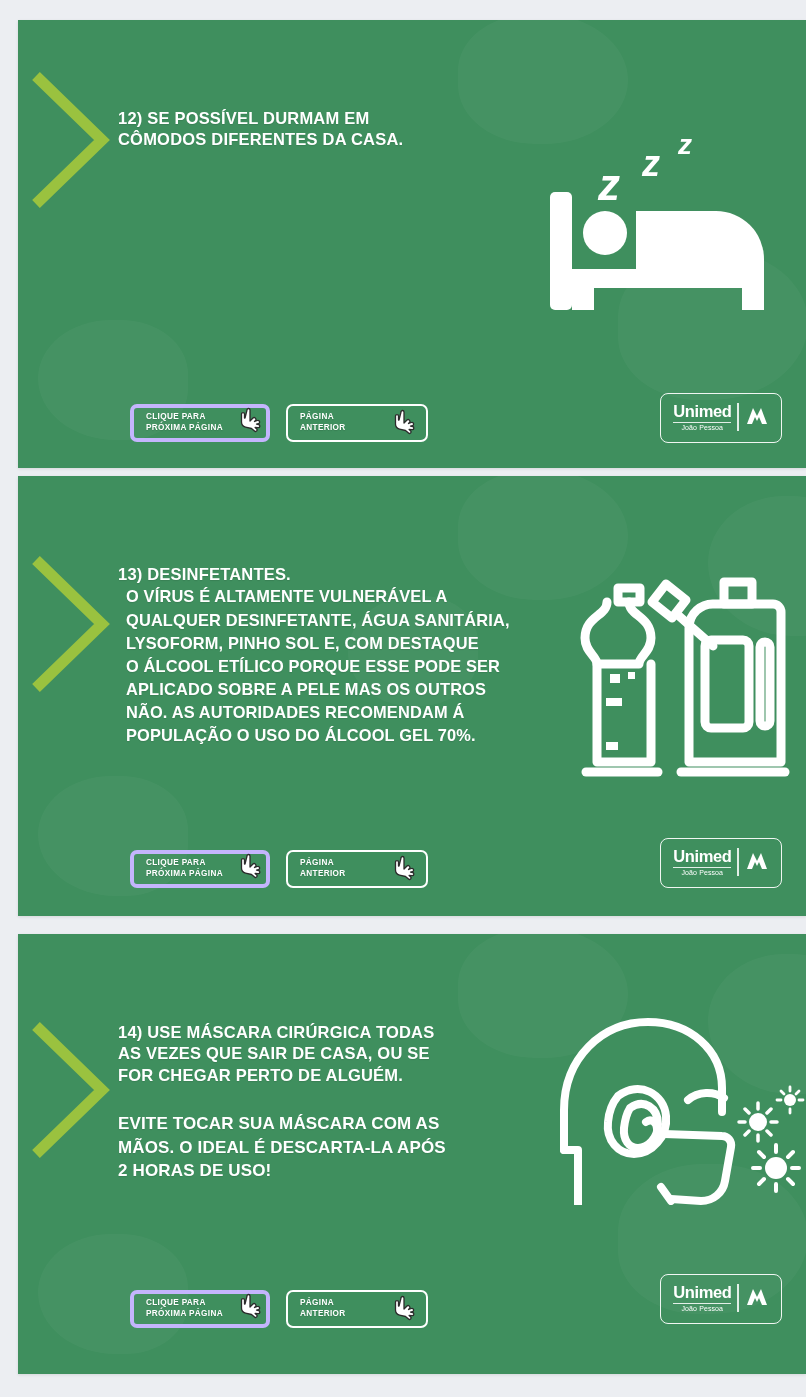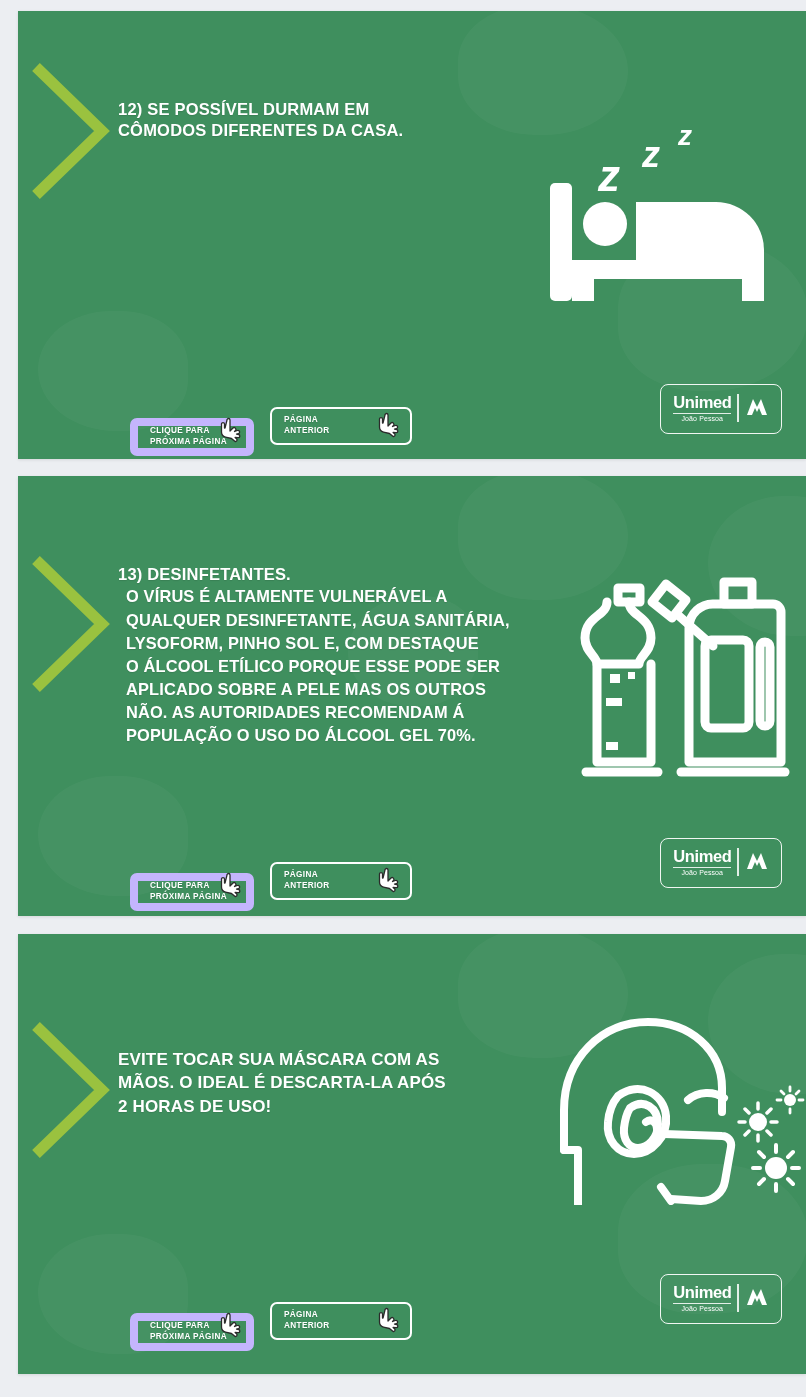--- a/index.html
+++ b/index.html
@@ -20,21 +20,21 @@
 
   
   .slide {
     position: absolute;
     left: 18px;
     width: 788px;
     background: #3f8f5e;
     overflow: hidden;
     box-shadow: 0 1px 3px rgba(0,0,0,0.10);
   }
-  .slide-1 { top: 11px;   height: 448px; }
+  .slide-1 { top: 20px;   height: 448px; }
   .slide-2 { top: 476px;  height: 440px; }
   .slide-3 { top: 934px;  height: 440px; }
 
   
   .watermark {
     position: absolute;
     border-radius: 50%;
     background: rgba(255,255,255,0.035);
     pointer-events: none;
   }
@@ -114,21 +114,21 @@
   .navbtn {
     position: relative;
     display: flex;
     align-items: center;
     height: 38px;
     border-radius: 7px;
     padding: 0 6px 0 12px;
     background: transparent;
     cursor: pointer;
   }
-  .navbtn.next { border: 8px solid #c4b5fd; width: 124px; margin-top: 23px; }
+  .navbtn.next { border: 4px solid #c4b5fd; width: 140px; }
   .navbtn.prev { border: 2px solid #ffffff;  width: 142px; }
 
   .navbtn .label {
     color: #ffffff;
     font-size: 8.2px;
     font-weight: bold;
     line-height: 1.32;
     letter-spacing: 0.35px;
     white-space: pre-line;
     text-shadow: 0 1px 1px rgba(0,0,0,0.12);
@@ -350,20 +350,23 @@
     <div class="watermark wm-a"></div>
     <div class="watermark wm-b"></div>
     <div class="watermark wm-c"></div>
     <div class="watermark wm-e"></div>
 
     <svg class="chevron" viewBox="0 0 78 140">
       <path d="M4 6 L70 70 L4 134" fill="none" stroke="#9ac23f" stroke-width="11"></path>
     </svg>
 
     <div class="copy">
+      <div class="headline" style="white-space: pre-line;">14) USE MÁSCARA CIRÚRGICA TODAS
+AS VEZES QUE SAIR DE CASA, OU SE
+FOR CHEGAR PERTO DE ALGUÉM.</div>
       <div class="body-text spaced" style="white-space: pre-line;">EVITE TOCAR SUA MÁSCARA COM AS
 MÃOS. O IDEAL É DESCARTA-LA APÓS
 2 HORAS DE USO!</div>
     </div>
 
     <svg class="art art-mask" viewBox="0 0 260 205">
       <g fill="none" stroke="#fff" stroke-width="8" stroke-linejoin="round" stroke-linecap="round">
 
         <path d="M12 150 v-40 c0 -52 38 -88 84 -88 c42 0 74 28 74 66 v24"></path>
         <path d="M12 150 h14 v55"></path>

